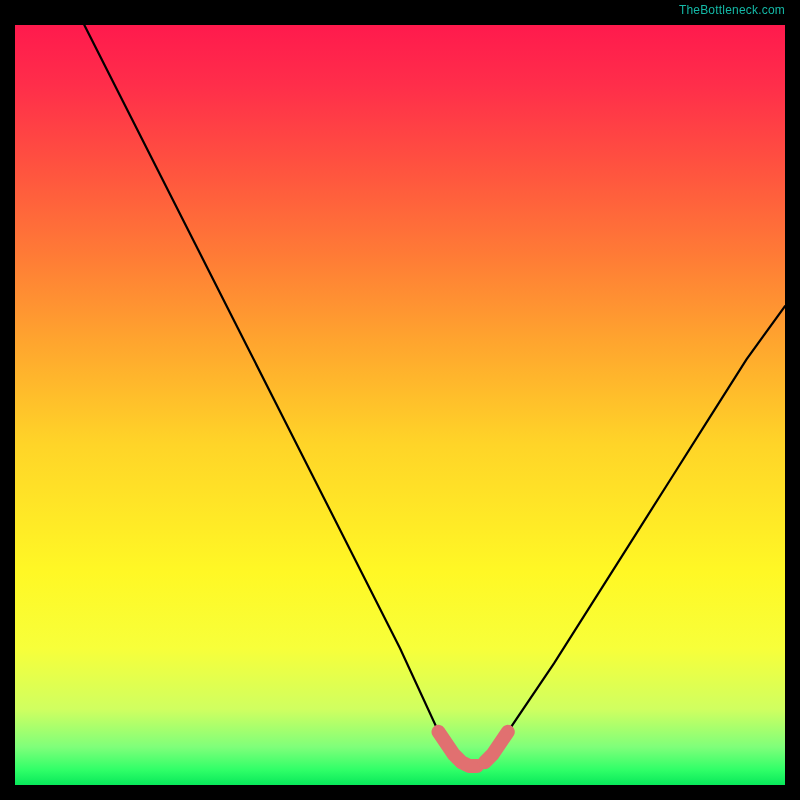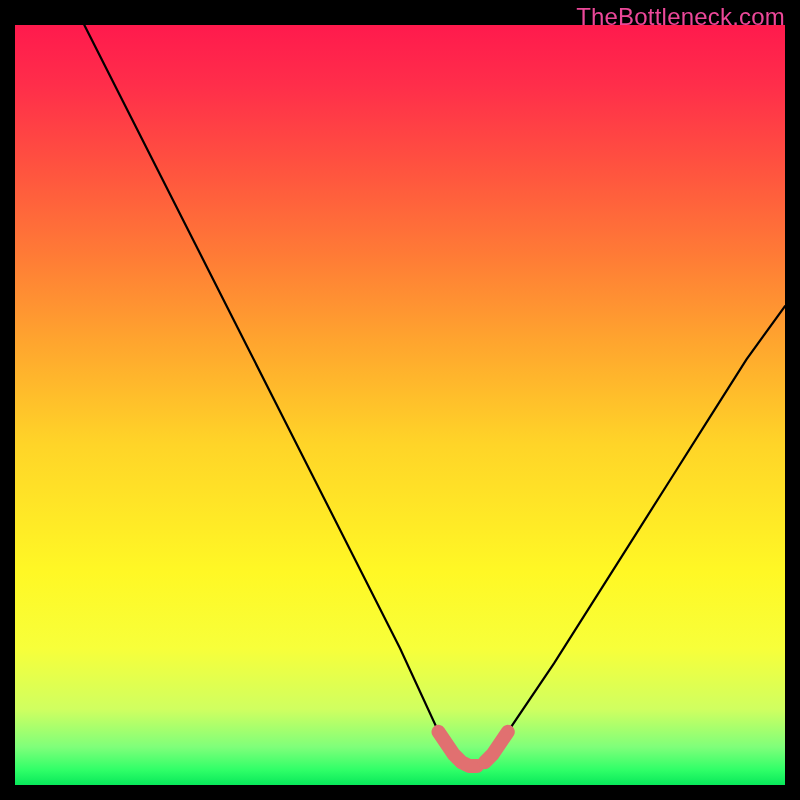--- a/index.html
+++ b/index.html
@@ -28,22 +28,22 @@
       #f7ff3a 82%,
       #d0ff60 90%,
       #7fff7a 95%,
       #30ff68 98%,
       #08e85a 100%);
   }
   .watermark {
     position: absolute;
     top: 3px;
     right: 15px;
-    color: #ec4899;
-    font-size: 24px;
+    color: #14b8a6;
+    font-size: 12px;
     font-weight: 500;
     letter-spacing: 0.2px;
     z-index: 10;
   }
   svg.curve {
     position: absolute;
     left: 0;
     top: 0;
     width: 770px;
     height: 760px;

